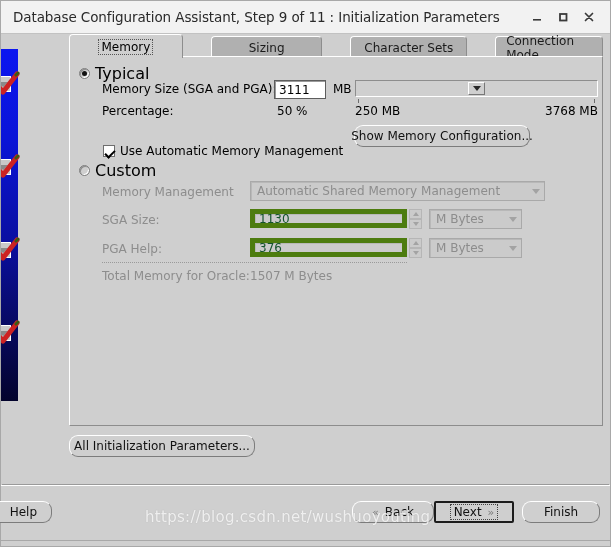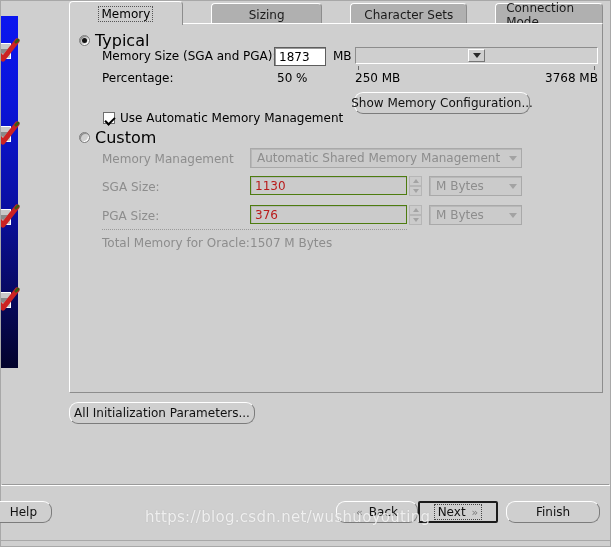--- a/index.html
+++ b/index.html
@@ -211,23 +211,23 @@
     height: 19px;
     font-size: 12px;
     display: flex;
     align-items: center;
     padding: 0 4px;
     color: #000;
     cursor: text;
   }
   .tinput.dis {
     background: #cbcbcb;
-    border: 1px solid #4d7c0f;
+    border: 5px solid #4d7c0f;
     box-shadow: inset 1px 1px 0 #b8b8b8;
-    color: #b91c1c;
+    color: #14532d;
   }
 
   
   .slider-track {
     height: 17px;
     background: #cfcfcf;
     border: 1px solid #8d8d8d;
     border-right-color: #ffffff;
     border-bottom-color: #ffffff;
     box-sizing: border-box;
@@ -371,20 +371,38 @@
     pointer-events: none;
     white-space: nowrap;
     text-shadow: 0 0 1px rgba(150,150,150,0.5);
   }
 </style>
 </head>
 <body>
 
 <div id="window">
 
+  <div id="titlebar">
+    <div id="title-text">Database Configuration Assistant, Step 9 of 11 : Initialization Parameters</div>
+    <div class="wbtn">
+      <svg width="12" height="12" viewBox="0 0 12 12">
+          <rect x="2" y="8" width="8" height="1.6" fill="#3a3a3a"></rect>
+        </svg>
+    </div>
+    <div class="wbtn">
+      <svg width="12" height="12" viewBox="0 0 12 12">
+          <rect x="3" y="3" width="6.5" height="6.5" fill="none" stroke="#3a3a3a" stroke-width="1.8"></rect>
+        </svg>
+    </div>
+    <div class="wbtn">
+      <svg width="12" height="12" viewBox="0 0 12 12">
+          <path d="M2.5 2.5 L9.5 9.5 M9.5 2.5 L2.5 9.5" stroke="#3a3a3a" stroke-width="1.7" stroke-linecap="round"></path>
+        </svg>
+    </div>
+  </div>
 
   <div id="bodyarea">
 
     <div id="sidestrip">
       <div class="chk-wrap" style="top:22px;">
         <div class="chk-box"></div>
         <svg class="chk-mark" width="28" height="26" viewBox="0 0 28 26">
           <path d="M2 14 L8 21 L22 3" stroke="#cc2222" stroke-width="5" fill="none" stroke-linecap="round" stroke-linejoin="round"></path>
           <path d="M21 4 L23 2" stroke="#3e5a10" stroke-width="3" fill="none" stroke-linecap="round"></path>
         </svg>
@@ -432,21 +450,21 @@
 
         <div class="row" style="left:9px; top:7px;">
           <span class="radio on"></span>
           <span class="radio-label">Typical</span>
         </div>
 
         <div class="row" style="left:32px; top:25px;">
           <span class="lbl">Memory Size (SGA and PGA):</span>
         </div>
         <div class="tinput" style="position:absolute; left:204px; top:23px; width:52px;">
-          <span>1873</span>
+          <span>3111</span>
         </div>
         <div class="lbl" style="position:absolute; left:263px; top:25px;">MB</div>
 
         <div class="slider-track" style="position:absolute; left:285px; top:23px; width:243px;">
           <div class="slider-thumb" style="left:112px;"></div>
         </div>
         <div class="tickmark" style="left:288px; top:42px;"></div>
         <div class="tickmark" style="left:524px; top:42px;"></div>
 
         <div class="lbl" style="position:absolute; left:32px; top:47px;">Percentage:</div>
@@ -461,39 +479,39 @@
         <div class="obtn" style="position:absolute; left:284px; top:68px; width:176px;">
           <span>Show Memory Configuration...</span>
         </div>
 
         <div class="row" style="left:9px; top:104px;">
           <span class="radio"></span>
           <span class="radio-label">Custom</span>
         </div>
 
         <div class="lbl dis" style="position:absolute; left:32px; top:128px;">Memory Management</div>
-        <div class="combo" style="position:absolute; left:180px; top:124px; width:272px;">
+        <div class="combo" style="position:absolute; left:180px; top:124px; width:295px;">
           <span>Automatic Shared Memory Management</span>
           <span class="combo-arrow"></span>
         </div>
 
         <div class="lbl dis" style="position:absolute; left:32px; top:156px;">SGA Size:</div>
         <div class="tinput dis" style="position:absolute; left:180px; top:152px; width:157px;">
           <span>1130</span>
         </div>
         <div class="spinner" style="position:absolute; left:339px; top:152px;">
           <div class="spin-half spin-up"></div>
           <div class="spin-half spin-dn"></div>
         </div>
         <div class="combo" style="position:absolute; left:359px; top:152px; width:93px;">
           <span>M Bytes</span>
           <span class="combo-arrow"></span>
         </div>
 
-        <div class="lbl dis" style="position:absolute; left:32px; top:185px;">PGA Size:</div>
+        <div class="lbl dis" style="position:absolute; left:32px; top:185px;">PGA Help:</div>
         <div class="tinput dis" style="position:absolute; left:180px; top:181px; width:157px;">
           <span>376</span>
         </div>
         <div class="spinner" style="position:absolute; left:339px; top:181px;">
           <div class="spin-half spin-up"></div>
           <div class="spin-half spin-dn"></div>
         </div>
         <div class="combo" style="position:absolute; left:359px; top:181px; width:93px;">
           <span>M Bytes</span>
           <span class="combo-arrow"></span>
@@ -523,21 +541,21 @@
       <div class="obtn" style="width:82px;">
         <span class="chev">«</span>
         <span style="margin-left:6px;">Back</span>
       </div>
       <div class="obtn focus" style="width:80px; margin-left:-6px;">
         <span class="inner-dot">
           <span>Next</span>
           <span class="chev">»</span>
         </span>
       </div>
-      <div class="obtn" style="width:94px; margin-left:2px;">
+      <div class="obtn" style="width:78px; margin-left:2px;">
         <span>Finish</span>
       </div>
     </div>
 
     <div id="watermark">https://blog.csdn.net/wushuoyouting</div>
   </div>
 
   <div id="footer-edge"></div>
 
 </div>

